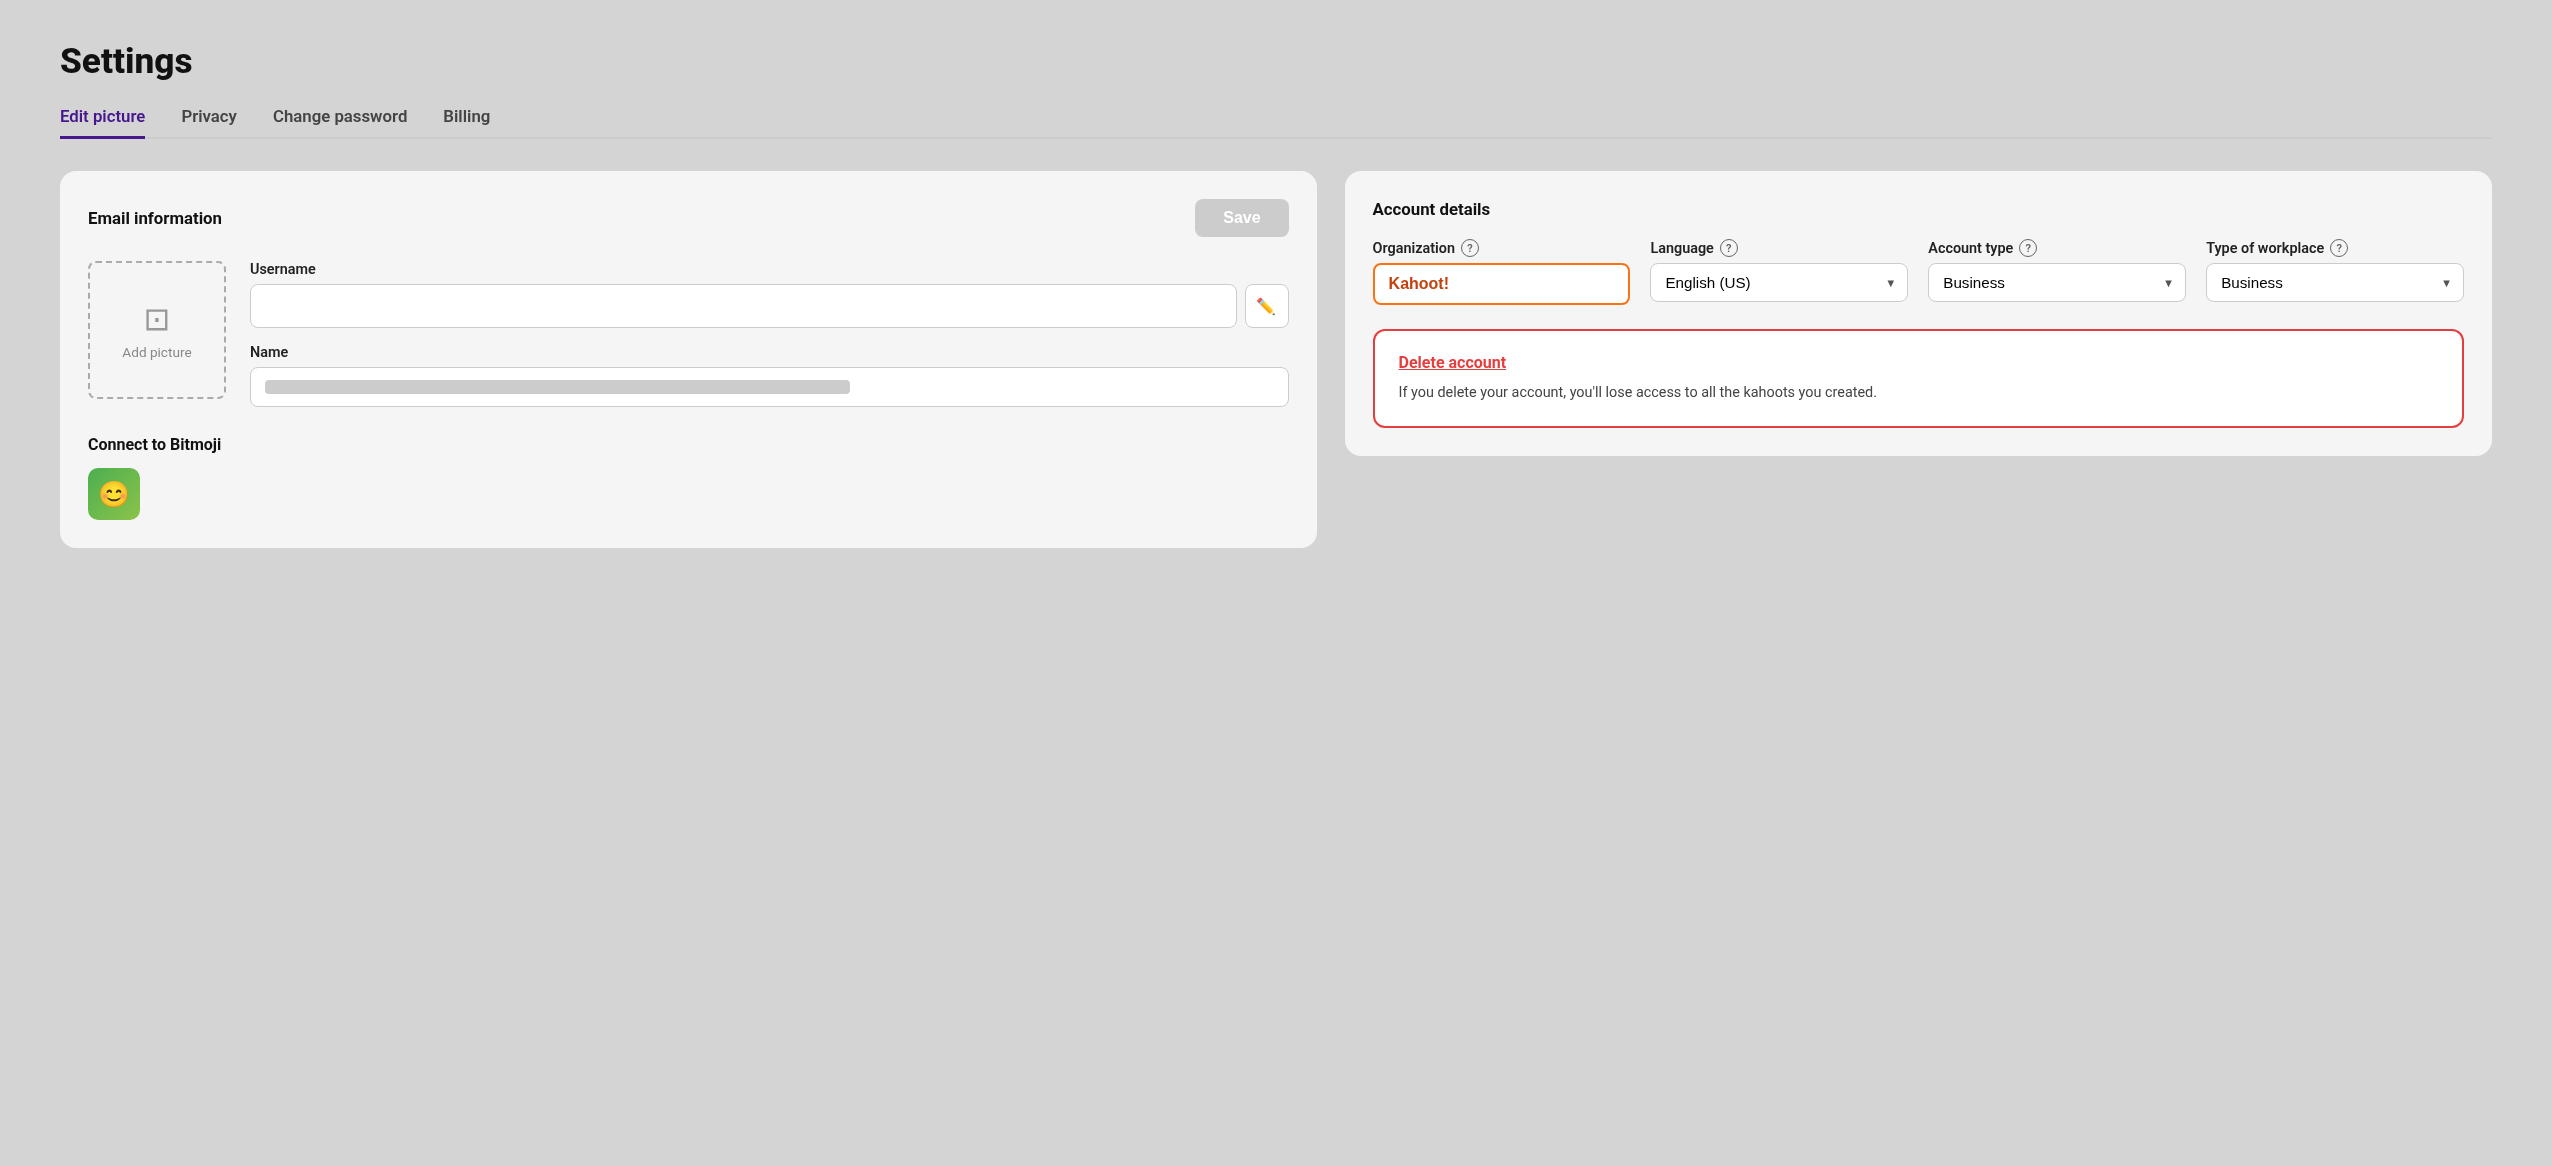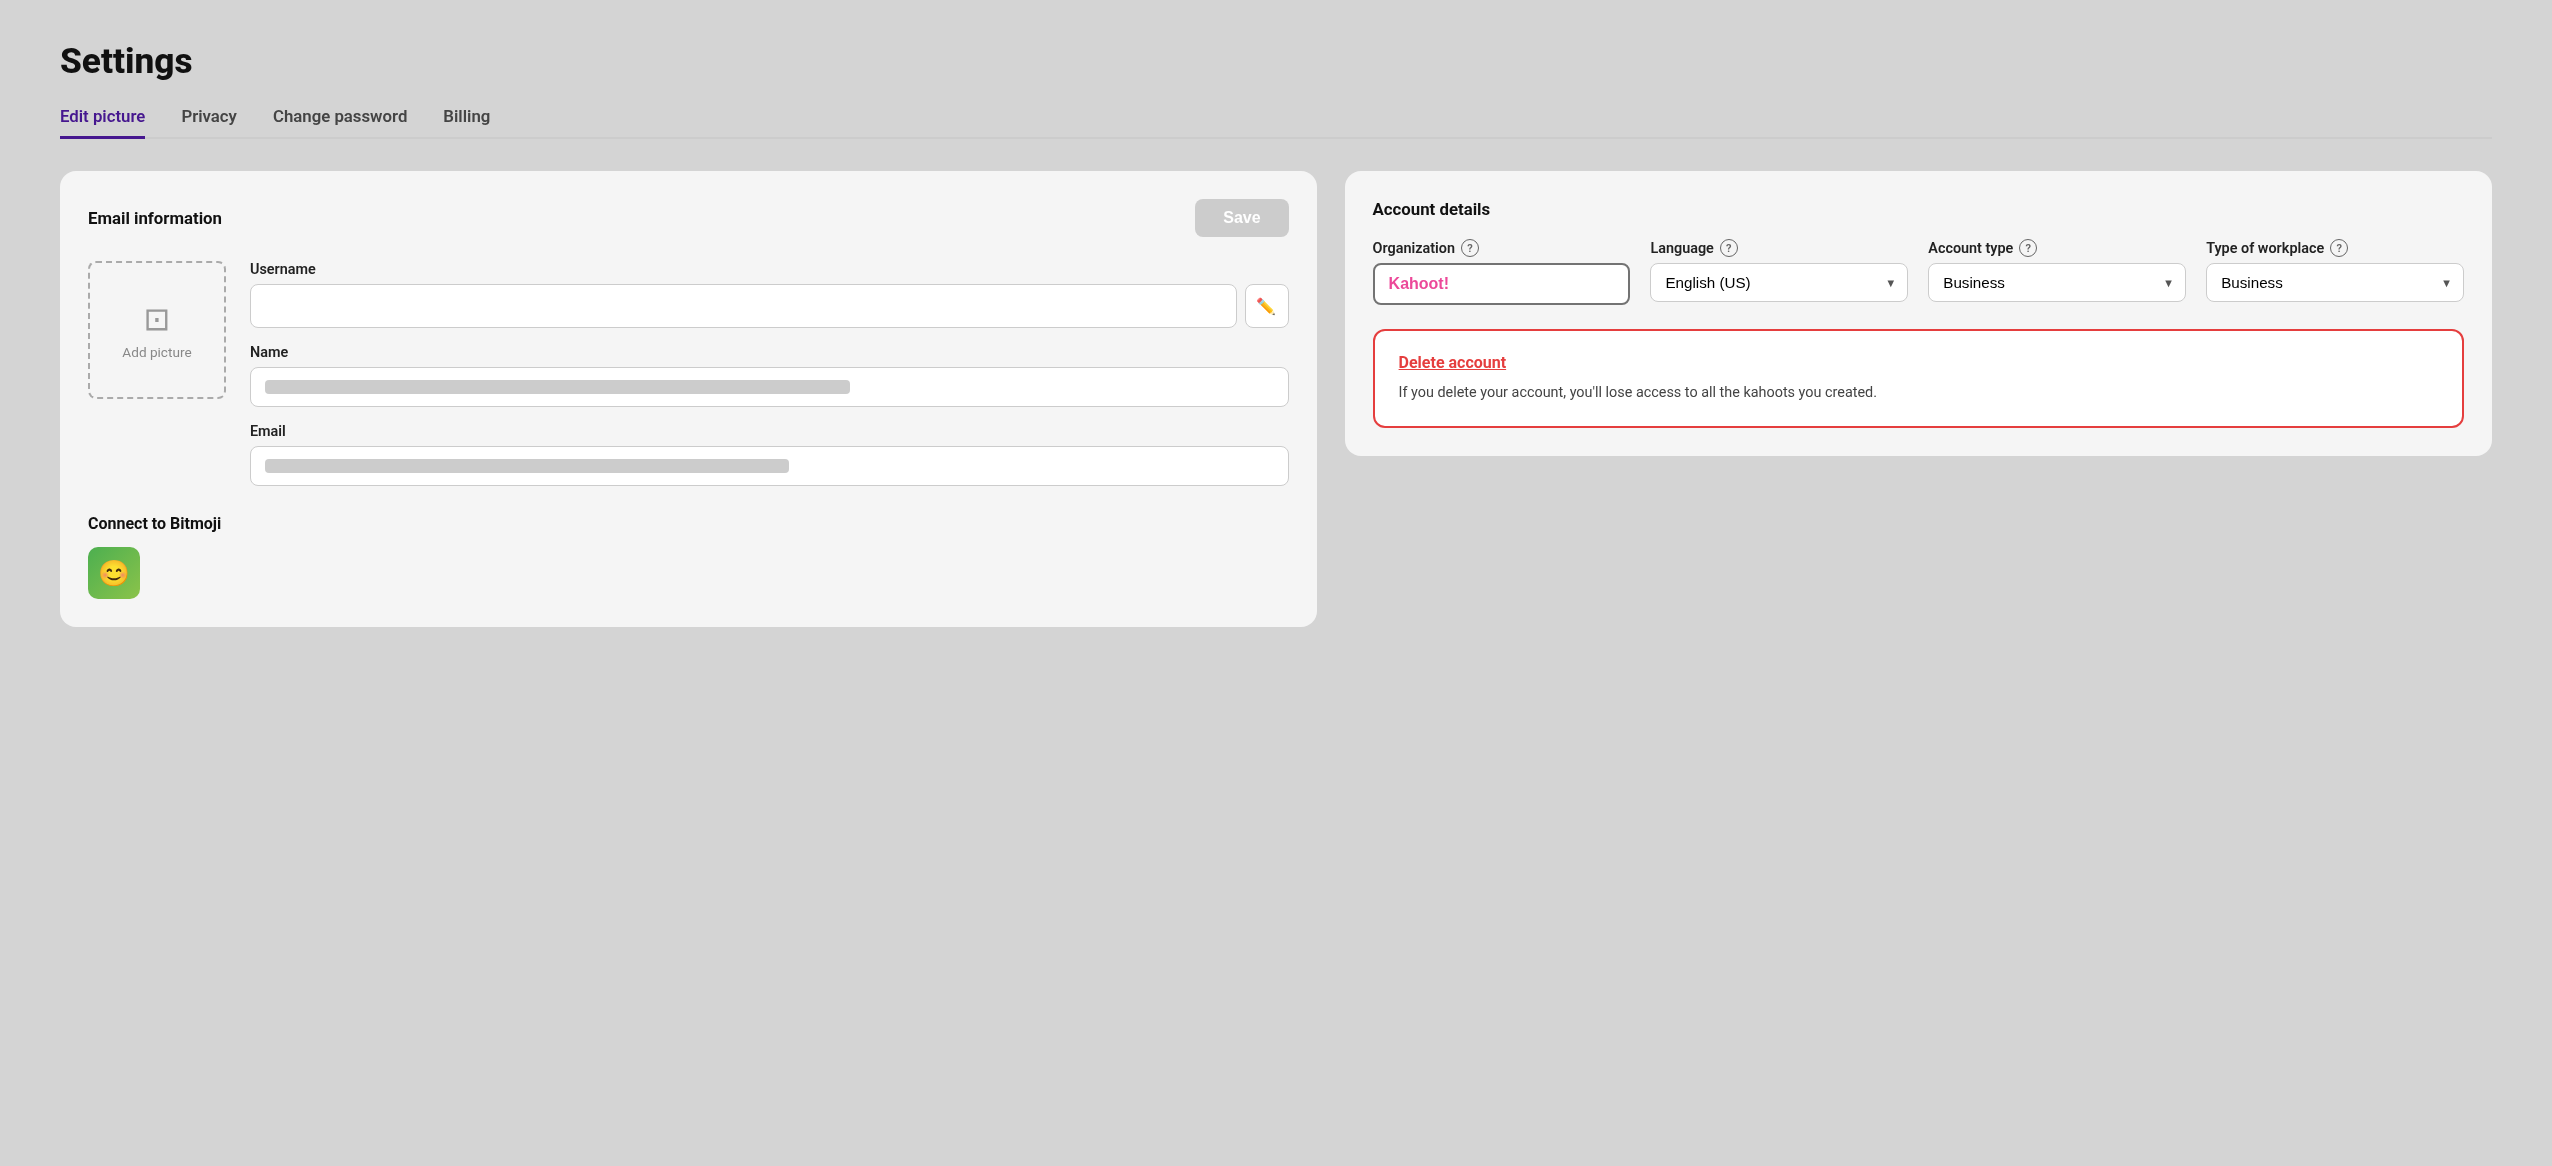--- a/index.html
+++ b/index.html
@@ -218,26 +218,26 @@
       width: 18px;
       height: 18px;
       border-radius: 50%;
       border: 1.5px solid #666;
       font-size: 0.7rem;
       color: #666;
       cursor: pointer;
     }
     .org-input {
       width: 100%;
-      border: 2px solid #737373;
+      border: 2px solid #f97316;
       border-radius: 8px;
       padding: 10px 14px;
       font-size: 1rem;
       font-weight: 600;
-      color: #ec4899;
+      color: #c2410c;
       background: #fff;
       outline: none;
     }
     .select-input {
       width: 100%;
       border: 1.5px solid #ccc;
       border-radius: 8px;
       padding: 10px 14px;
       font-size: 0.95rem;
       background: #fff;
@@ -320,26 +320,20 @@
           </div>
         </div>
 
         <div>
           <div class="field-label">Name</div>
           <div class="input-with-bar">
             <div class="inner-bar inner-bar-name"></div>
           </div>
         </div>
 
-        <div>
-          <div class="field-label">Email</div>
-          <div class="input-with-bar">
-            <div class="inner-bar inner-bar-email"></div>
-          </div>
-        </div>
       </div>
     </div>
 
     <div class="connect-section">
       <div class="connect-title">Connect to Bitmoji</div>
       <div class="bitmoji-row">
         <div class="bitmoji-icon">😊</div>
       </div>
     </div>
   </div>

